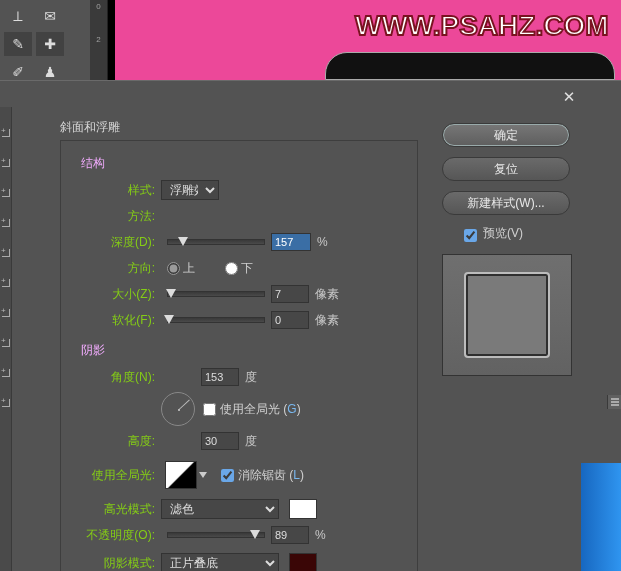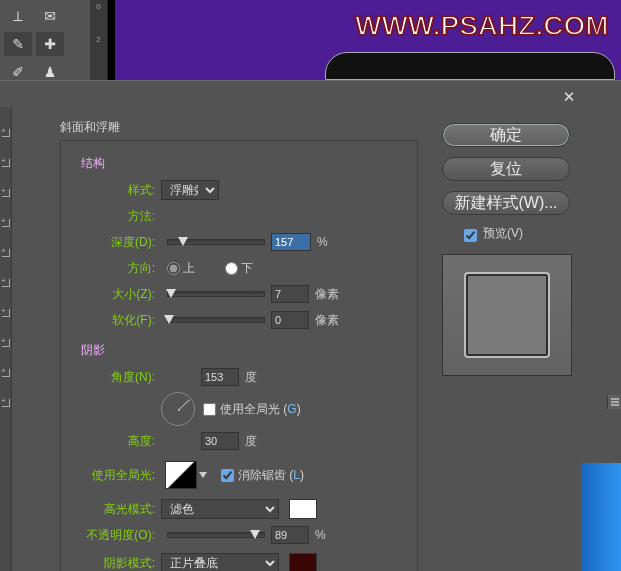--- a/index.html
+++ b/index.html
@@ -27,21 +27,21 @@
   }
   .tool-btn.dark { background: #424242; }
   .ruler-v {
     position: absolute; left: 90px; top: 0; width: 18px; height: 80px;
     background: #3a3a3a; border-right: 1px solid #222;
     font-size: 8px; color: #a0a0a0; text-align: center;
     padding-top: 2px;
   }
   .canvas-area {
     position: absolute; left: 115px; top: 0; width: 506px; height: 80px;
-    background: #4c1d95;
+    background: #ec4899;
   }
   .watermark {
     position: absolute; left: 240px; top: 10px;
     font-size: 28px; font-weight: 700;
     color: #fff; -webkit-text-stroke: 2px #7a1220;
     font-family: Arial, sans-serif;
   }
   .shape-edge {
     position: absolute; left: 210px; top: 52px; width: 290px; height: 28px;
     border: 1px solid #aaa; border-top-left-radius: 22px; border-top-right-radius: 22px;
@@ -135,21 +135,21 @@
   }
   .color-white { background: #fff; }
   .color-dark { background: #3a0606; }
   .right-col {
     position: absolute; left: 442px; top: 42px; width: 176px;
   }
   .btn {
     display: block; width: 128px; height: 24px;
     background: linear-gradient(#6a6a6a,#565656);
     border: 1px solid #3a3a3a; border-radius: 14px;
-    color: #e8e8e8; font-size: 16px; text-align: center;
+    color: #e8e8e8; font-size: 12px; text-align: center;
     line-height: 22px; margin: 0 0 10px 0;
     cursor: pointer;
   }
   .btn.primary { background: linear-gradient(#777,#5e5e5e); box-shadow: 0 0 0 1px #9aa inset; }
   .preview-chk { display: flex; align-items: flex-end; margin: 6px 0 12px 22px; }
   .preview-chk input { accent-color: #6aa7e8; margin-right: 6px; }
   .preview-box {
     width: 130px; height: 122px; background: linear-gradient(#6f6f6f,#626262);
     border: 1px solid #333; display: flex; align-items: center; justify-content: center;
   }

